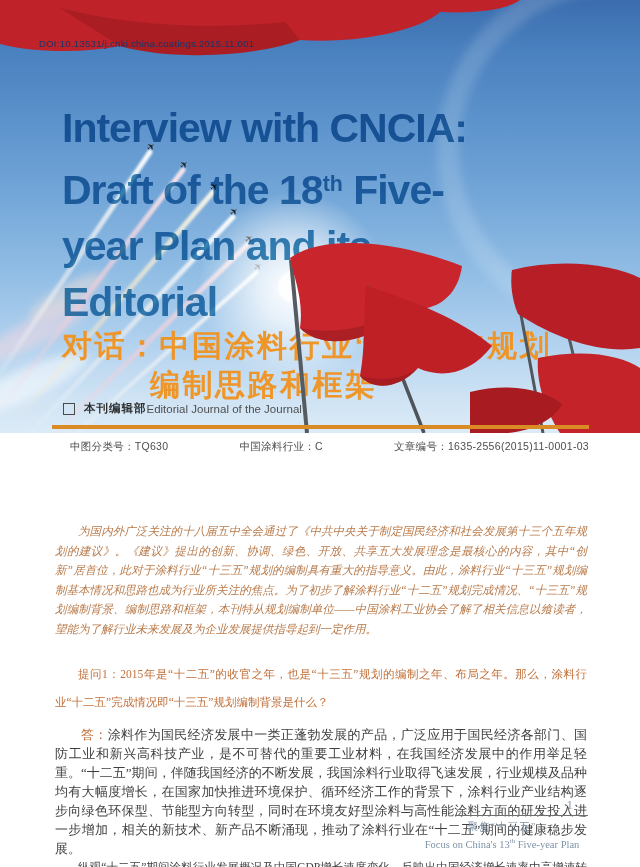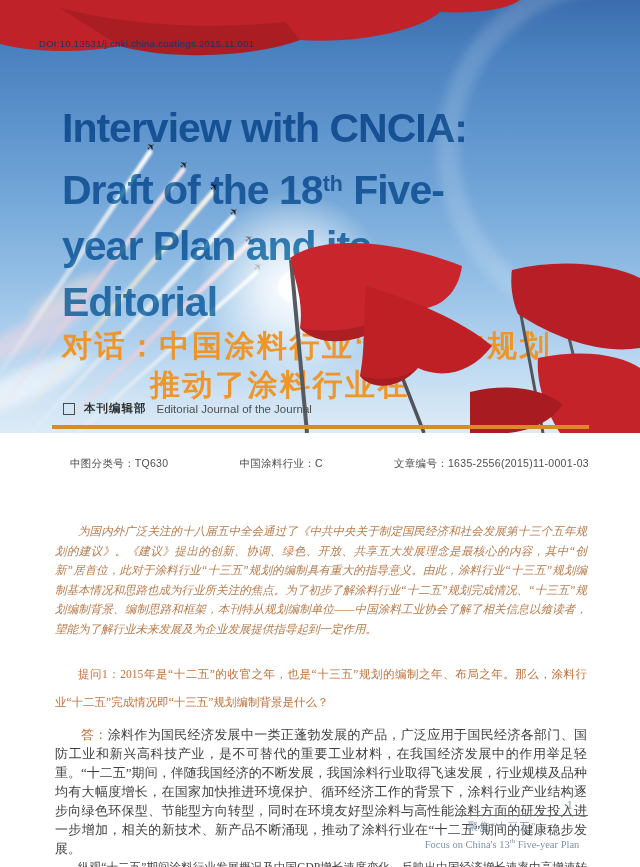--- a/index.html
+++ b/index.html
@@ -35,28 +35,28 @@
   }
   .title-cn .line2{padding-left:88px;}
   .byline{
     position:absolute;left:63px;top:401px;z-index:4;
     display:flex;align-items:center;font-size:11.5px;color:#4f4f4f;
   }
   .byline .sq{
     width:10px;height:10px;border:1.5px solid #4a4a4a;background:transparent;
     display:inline-block;margin-right:9px;
   }
-  .byline .cn{color:#2e2e2e;font-weight:bold;margin-right:10px;letter-spacing:1px;}
+  .byline .cn{color:#2e2e2e;font-weight:bold;margin-right:0;letter-spacing:1px;}
   .orange-rule{
     position:absolute;left:52px;top:425px;width:537px;height:4px;
     background:#db8b25;z-index:4;
   }
   
   .meta{
-    position:absolute;left:52px;top:457px;width:537px;
+    position:absolute;left:52px;top:440px;width:537px;
     display:flex;justify-content:space-between;
     font-size:10.5px;color:#4d4d4d;letter-spacing:.3px;
   }
   .meta .m1{margin-left:18px;}
   
   .body-text{
     position:absolute;left:55px;top:522px;width:532px;
     font-family:"Liberation Serif","DejaVu Serif",serif;
     text-align:justify;
   }
@@ -162,21 +162,21 @@
 
     <div class="title-en">
       <div>Interview with CNCIA:</div>
       <div><span>Draft of the 18</span><sup>th</sup><span> Five-</span></div>
       <div>year Plan and its</div>
       <div>Editorial</div>
     </div>
 
     <div class="title-cn">
       <div>对话：中国涂料行业“十三五”规划</div>
-      <div class="line2">推动了涂料行业在</div>
+      <div class="line2">编制思路和框架</div>
     </div>
 
     <svg class="svg-flags" width="640" height="433" viewBox="0 0 640 433">
 
       <g>
         <path d="M0,0 L520,0 C510,8 480,14 440,12 C420,30 360,44 300,40
                  C250,58 170,60 120,46 C80,54 30,52 0,44 Z" fill="#c0222a"></path>
         <path d="M60,8 C130,26 210,30 285,22 L300,40 C250,58 170,60 120,46 Z" fill="#7e1418" opacity="0.35"></path>
       </g>
 

